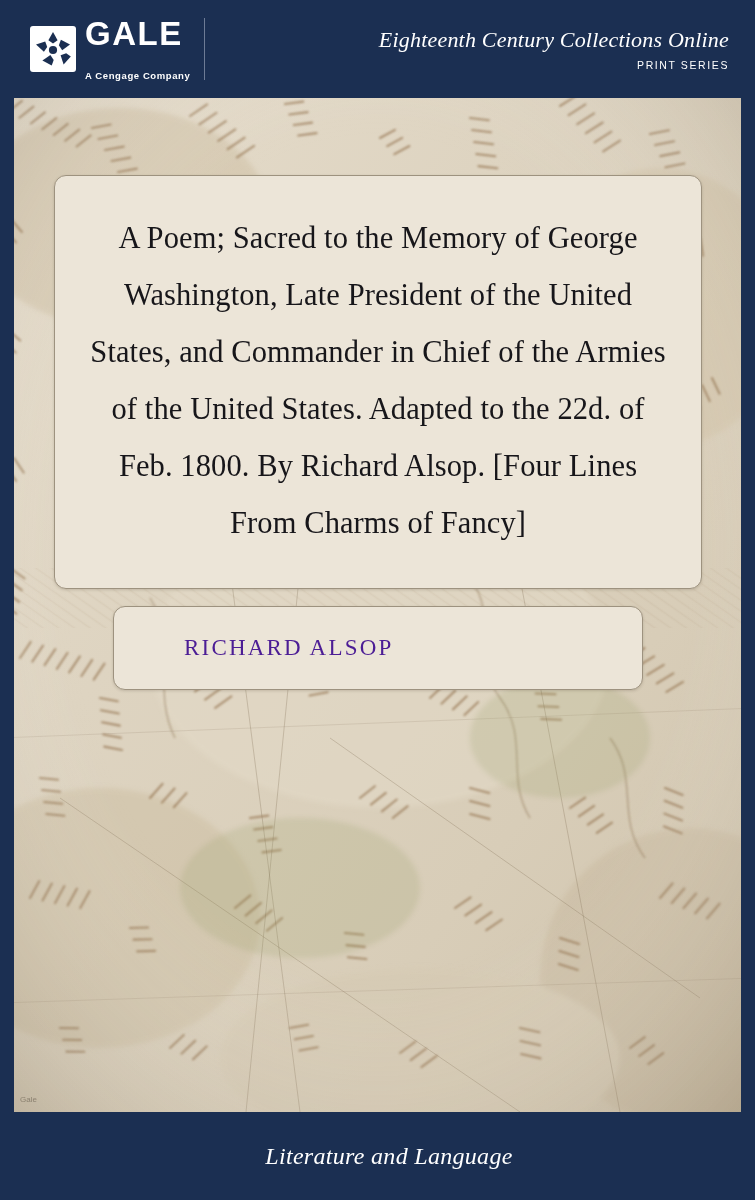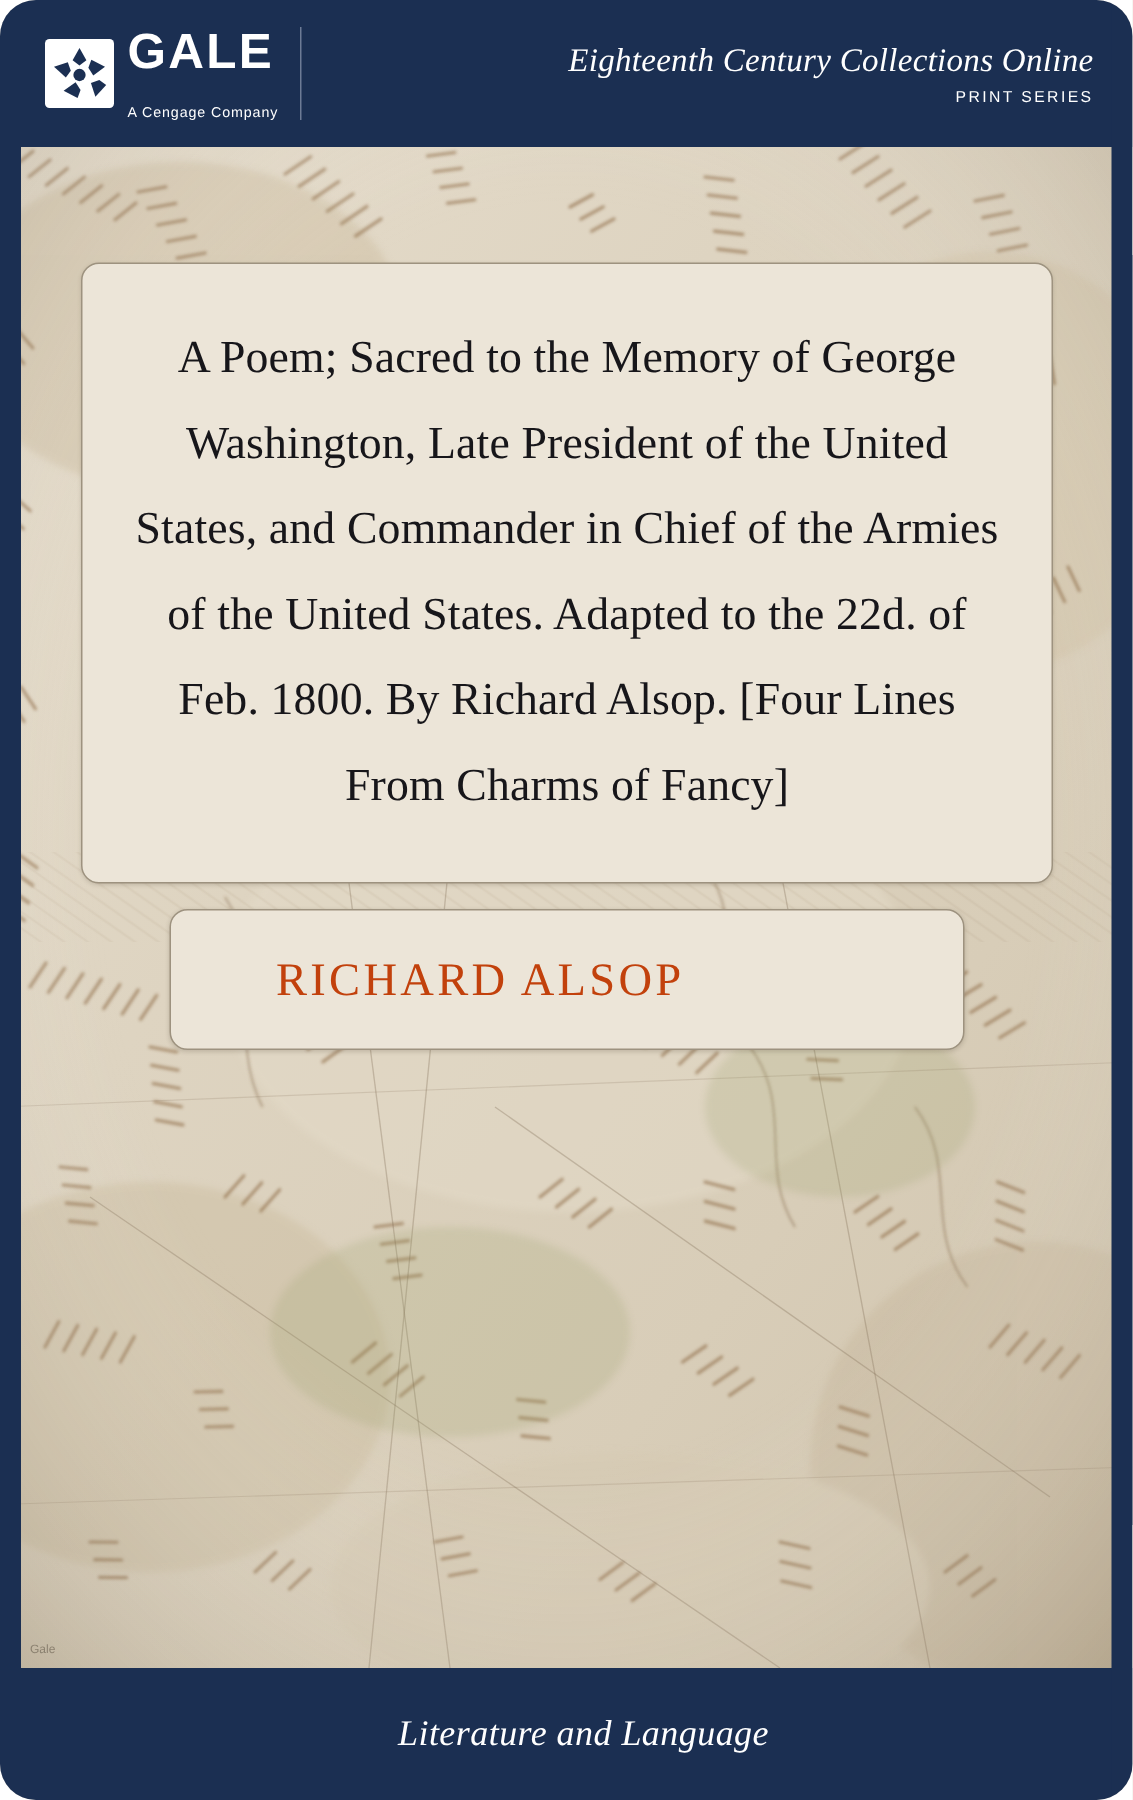--- a/index.html
+++ b/index.html
@@ -7,21 +7,20 @@
     padding: 0;
     background: #ffffff;
   }
   .page {
     position: relative;
     width: 755px;
     height: 1200px;
     overflow: hidden;
     background: #e8e0d2;
     font-family: "Liberation Serif", serif;
-    border-radius: 24px;
   }
 
   
   .frame {
     position: absolute;
     inset: 0;
     border-left: 14px solid #1b2f52;
     border-right: 14px solid #1b2f52;
     box-sizing: border-box;
     pointer-events: none;
@@ -72,20 +71,21 @@
     letter-spacing: 1.5px;
     color: #ffffff;
     line-height: 1;
   }
   .gale-tag {
     font-family: "Liberation Sans", sans-serif;
     font-size: 9.5px;
     letter-spacing: 0.6px;
     color: #ffffff;
     margin-top: 20px;
+    font-weight: bold;
   }
   .header-divider {
     width: 1px;
     height: 62px;
     background: #6d7b95;
     margin: 0 16px 0 14px;
     flex: 0 0 auto;
   }
   .header-titles {
     display: flex;
@@ -173,23 +173,23 @@
     box-sizing: border-box;
     background: #ece5d8;
     border: 1px solid #9d927f;
     border-radius: 12px;
     padding: 28px 30px;
     z-index: 20;
     box-shadow: 0 1px 3px rgba(60,50,35,0.18);
   }
   .author-text {
     font-family: "Liberation Serif", serif;
-    font-size: 31px;
+    font-size: 23px;
     letter-spacing: 2.2px;
-    color: #c2410c;
+    color: #4c1d95;
     text-align: left;
     padding-left: 40px;
   }
 
   
   .watermark {
     position: absolute;
     left: 20px;
     bottom: 96px;
     font-family: "Liberation Sans", sans-serif;

